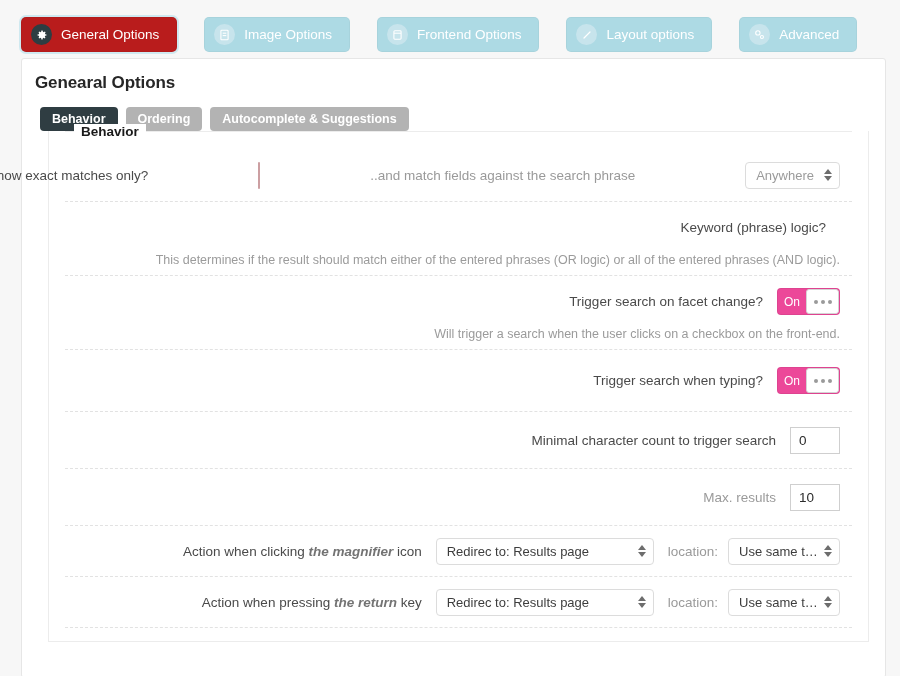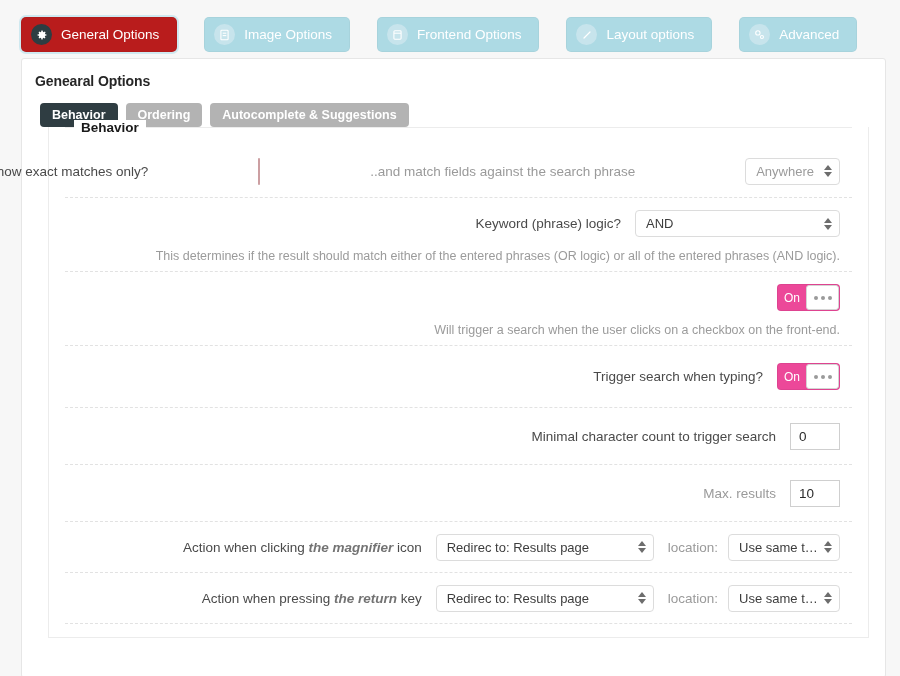--- a/index.html
+++ b/index.html
@@ -62,21 +62,21 @@
   .panel {
     margin: 6px 14px 0 21px;
     background: #ffffff;
     border: 1px solid #e6e6e6;
     border-radius: 3px;
     min-height: 620px;
     box-sizing: border-box;
     padding: 0 0 10px 0;
   }
   .panel-title {
-    font-size: 14px;
+    font-size: 17px;
     font-weight: bold;
     color: #262626;
     padding: 14px 0 0 13px;
     letter-spacing: -0.1px;
   }
 
   
   .sub-tabs {
     display: flex;
     align-items: center;
@@ -338,31 +338,25 @@
         <span class="spinner">
             <span class="up"></span>
             <span class="dn"></span>
           </span>
       </span>
     </div>
 
     <div class="row sep" style="min-height:52px;">
       <span class="label">Keyword (phrase) logic?</span>
       <span class="gap14"></span>
-      <span class="select" style="width:205px;">
-        <span class="val">AND</span>
-        <span class="spinner">
-            <span class="up"></span>
-            <span class="dn"></span>
-          </span>
-      </span>
     </div>
     <div class="helper">This determines if the result should match either of the entered phrases (OR logic) or all of the entered phrases (AND logic).</div>
 
     <div class="row sep" style="min-height:52px;">
+      <span class="label">Trigger search on facet change?</span>
       <span class="gap14"></span>
       <span class="toggle on">
         <span class="state">On</span>
         <span class="knob">
             <i></i>
             <i></i>
             <i></i>
           </span>
       </span>
     </div>

